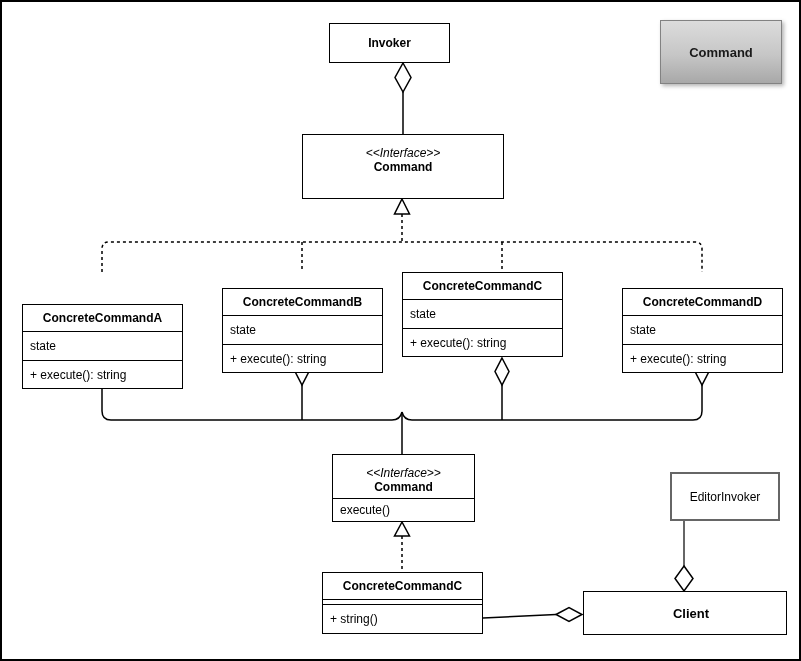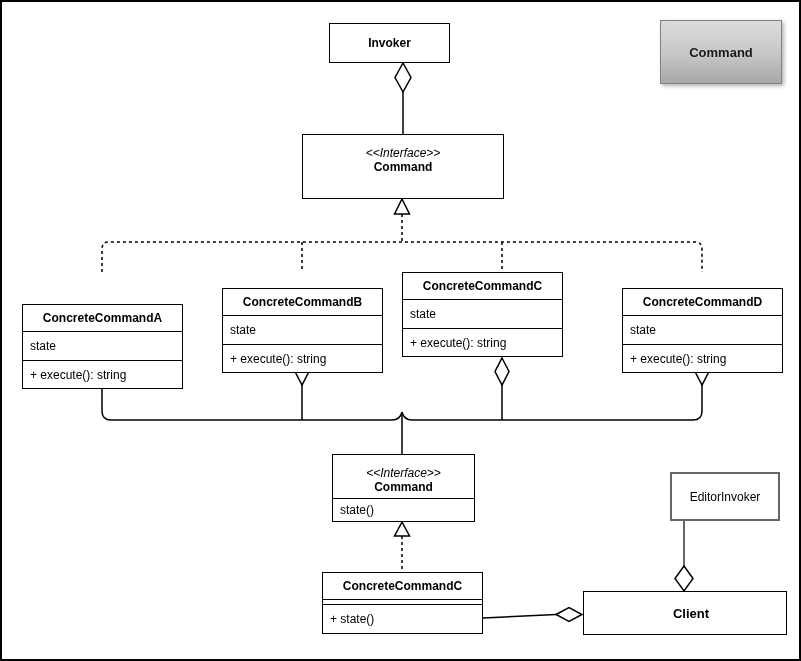--- a/index.html
+++ b/index.html
@@ -168,27 +168,27 @@
     <div class="cmp hdr" style="height:26px;">ConcreteCommandD</div>
     <div class="cmp" style="height:29px;">state</div>
     <div class="cmp grow">+ execute(): string</div>
   </div>
 
   <div class="classbox" style="left:330px;top:452px;width:143px;height:68px;">
     <div class="cmp hdr2" style="height:35px;">
       <span class="stereo">&lt;&lt;Interface&gt;&gt;</span>
       <span class="iname">Command</span>
     </div>
-    <div class="cmp grow">state()</div>
+    <div class="cmp grow">execute()</div>
   </div>
 
   <div class="classbox" style="left:320px;top:570px;width:161px;height:62px;">
     <div class="cmp hdr" style="height:26px;">ConcreteCommandC</div>
     <div class="cmp" style="height:5px;"></div>
-    <div class="cmp grow">+ state()</div>
+    <div class="cmp grow">+ string()</div>
   </div>
 
   <div class="simplebox" id="editor-invoker" style="left:628px;top:470px;width:110px;height:49px;margin-left:40px;">
     <span>EditorInvoker</span>
   </div>
 
   <div class="simplebox" id="client" style="left:581px;top:589px;width:204px;height:44px;padding-left:12px;">
     <span>Client</span>
   </div>
 

